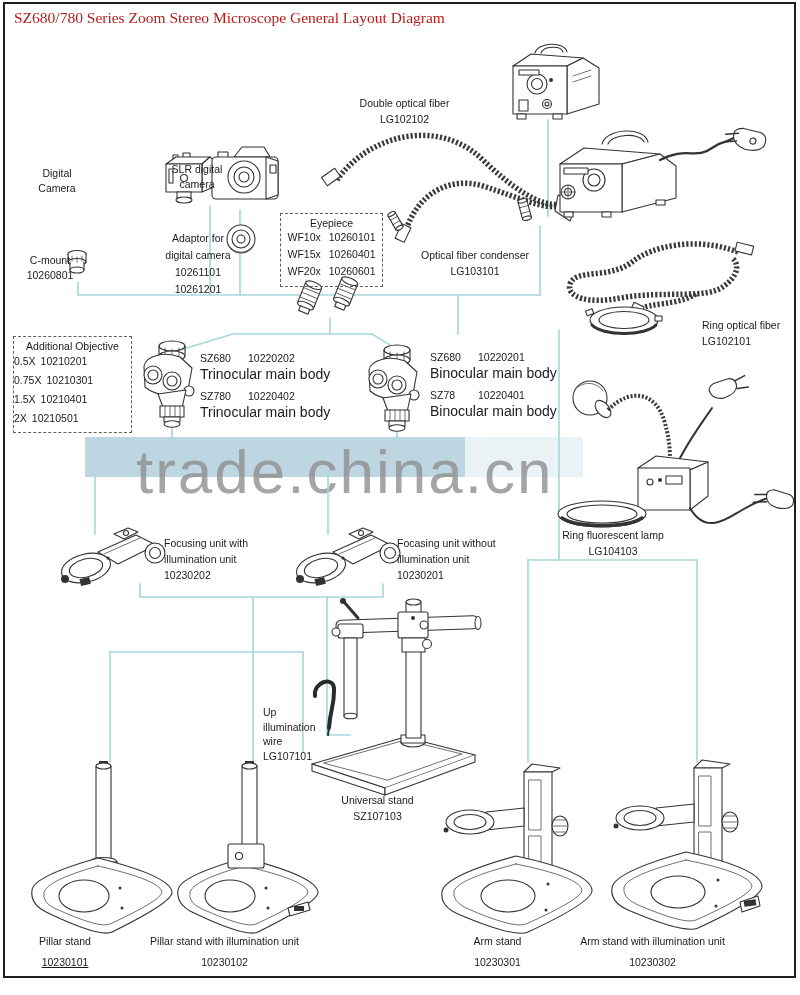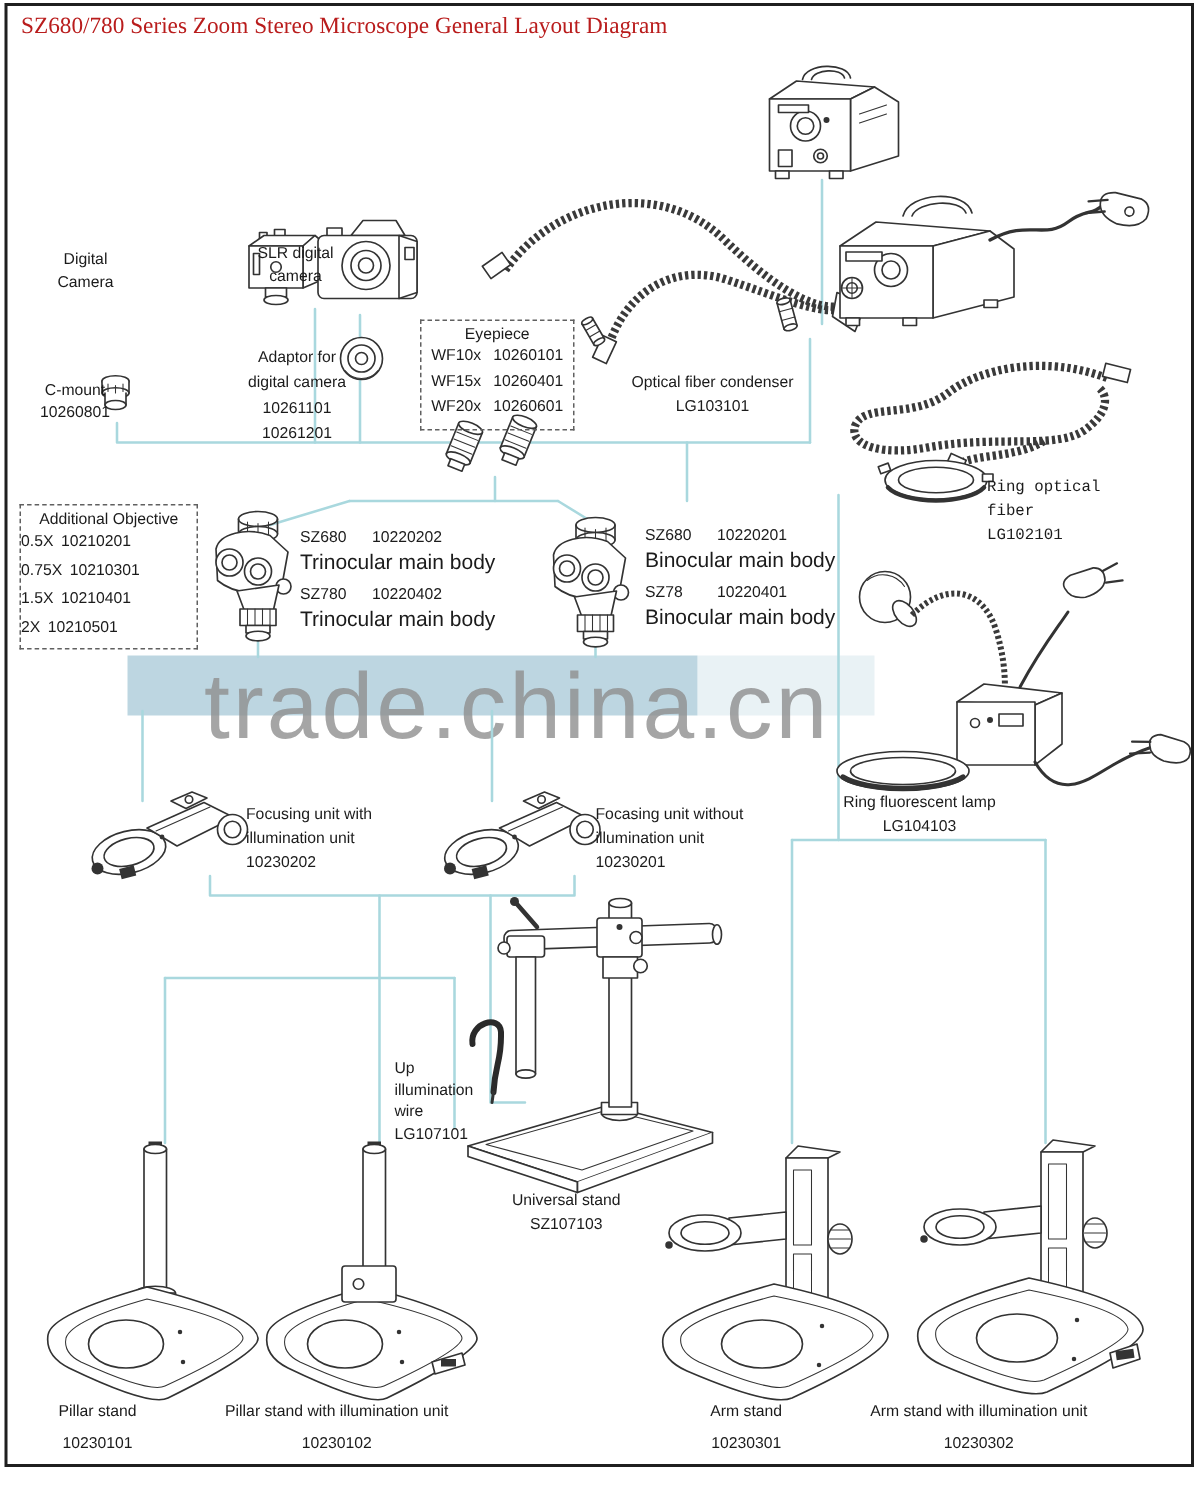--- a/index.html
+++ b/index.html
@@ -345,23 +345,25 @@
   <div class="lbl ctr" style="left:26px;top:166px;width:62px;">Digital
 Camera</div>
   <div class="lbl ctr" style="left:165px;top:162px;width:64px;">SLR digital
 camera</div>
   <div class="lbl ctr" style="left:12px;top:253px;width:76px;">C-mount
 10260801</div>
   <div class="lbl ctr" style="left:155px;top:230px;width:86px;line-height:17px;">Adaptor for
 digital camera
 10261101
 10261201</div>
+  <div class="lbl ctr" style="left:352px;top:95px;width:105px;line-height:16px;">Double optical fiber
+LG102102</div>
   <div class="lbl ctr" style="left:400px;top:247px;width:150px;line-height:16px;">Optical fiber condenser
 LG103101</div>
-  <div class="lbl" style="left:658px;top:317px;width:95px;line-height:16px;font-family:Liberation Mono, monospace;">Ring optical fiber
+  <div class="lbl" style="left:702px;top:317px;width:95px;line-height:16px;">Ring optical fiber
 LG102101</div>
   <div class="lbl ctr" style="left:553px;top:527px;width:120px;line-height:16px;">Ring fluorescent lamp
 LG104103</div>
   <div class="lbl" style="left:263px;top:705px;width:64px;line-height:14.5px;">Up
 illumination
 wire
 LG107101</div>
   <div class="lbl" style="left:164px;top:535px;width:100px;line-height:16px;">Focusing unit with
 illumination unit
 10230202</div>
@@ -401,20 +403,20 @@
       <span>10220201</span>
     </div>
   <div class="btype" style="left:430px;top:365px;">Binocular main body</div>
   <div class="brow" style="left:430px;top:389px;width:112px;">
       <span class="bm">SZ78</span>
       <span>10220401</span>
     </div>
   <div class="btype" style="left:430px;top:403px;">Binocular main body</div>
 
   <div class="stand-name" style="left:22px;top:935px;width:86px;">Pillar stand</div>
-  <div class="stand-code" style="left:22px;top:956px;width:86px;">10230101</div>
+  <div class="stand-code" style="left:22px;top:956px;width:86px;text-decoration:underline;">10230101</div>
   <div class="stand-name" style="left:142px;top:935px;width:165px;">Pillar stand with illumination unit</div>
   <div class="stand-code" style="left:142px;top:956px;width:165px;">10230102</div>
   <div class="stand-name" style="left:450px;top:935px;width:95px;">Arm stand</div>
   <div class="stand-code" style="left:450px;top:956px;width:95px;">10230301</div>
   <div class="stand-name" style="left:570px;top:935px;width:165px;">Arm stand with illumination unit</div>
   <div class="stand-code" style="left:570px;top:956px;width:165px;">10230302</div>
 </div>
 
 </body></html>

